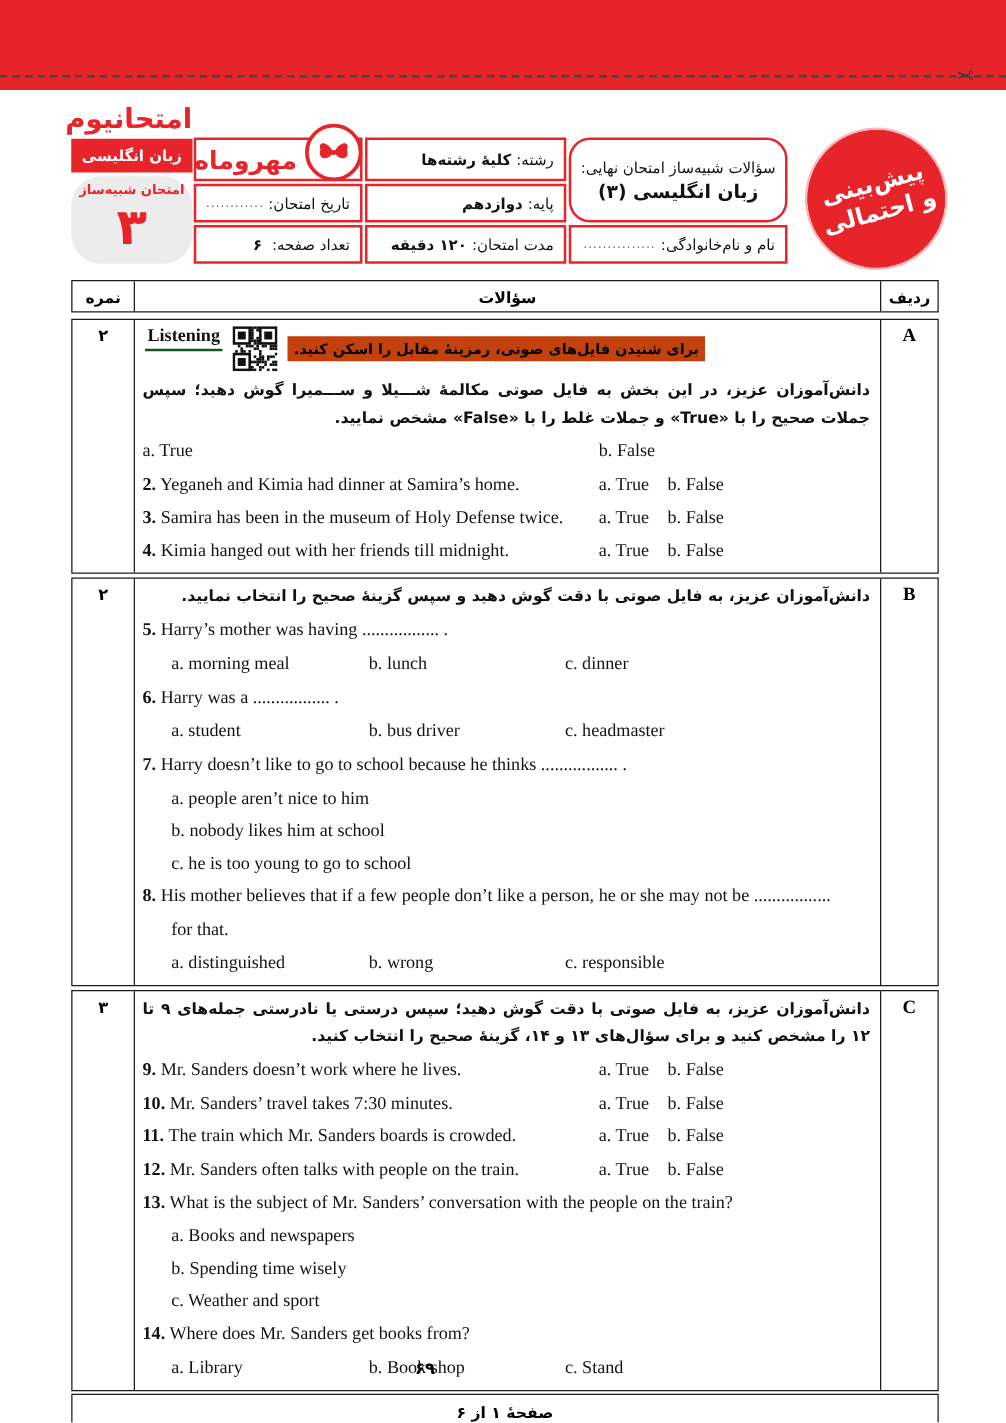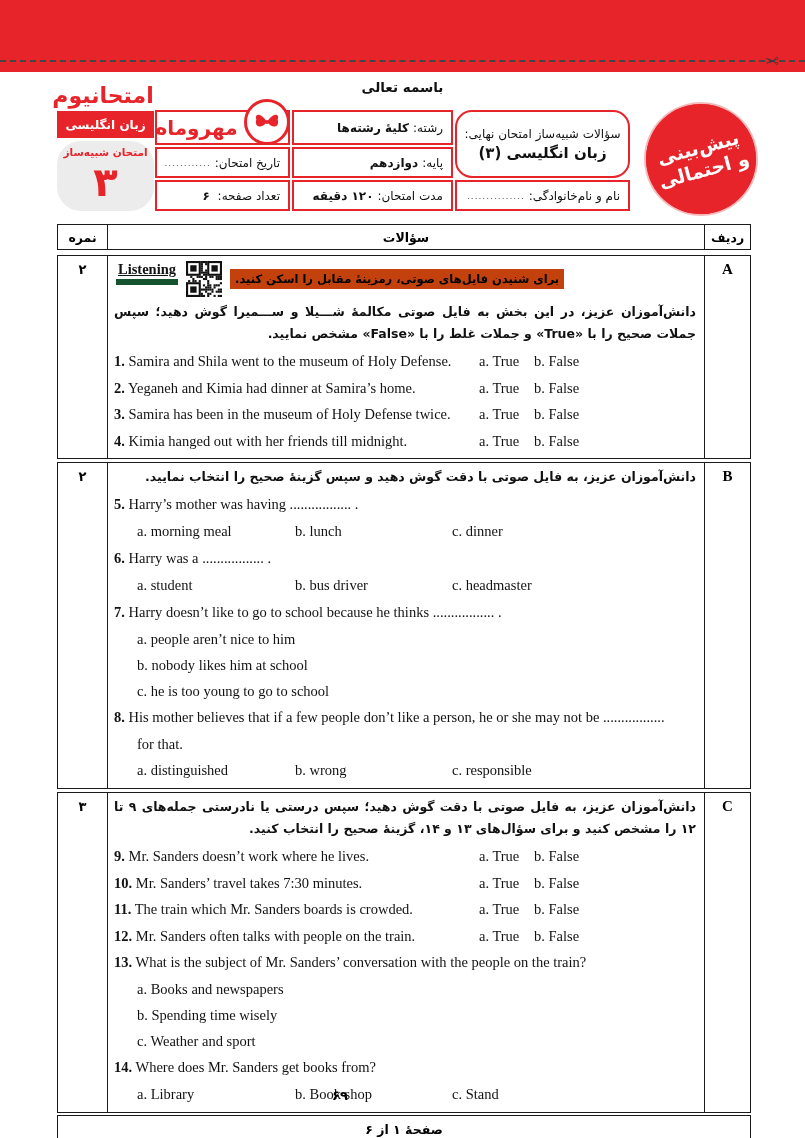--- a/index.html
+++ b/index.html
@@ -58,21 +58,21 @@
   .letter-col { width:46px; border-left:1.6px solid #1b1b1b; display:flex; justify-content:center; }
   .content-col { flex:1; padding:3px 8px 4px 6px; }
   .head-row .score-col, .head-row .letter-col, .head-row .content-col
     { align-items:center; display:flex; justify-content:center; font-weight:bold; font-size:12.5px; padding:0; direction:rtl; }
   .score-val { font-weight:bold; font-size:13px; padding-top:6px; direction:rtl; }
   .letter-val { font-family:"Liberation Serif", serif; font-weight:bold; font-size:15px; padding-top:5px; }
   .sec-a { min-height:189px; } .sec-b { min-height:292px; } .sec-c { min-height:301px; }
   
   .listen-line { display:flex; align-items:flex-start; gap:8px; margin:2px 0 4px 0; }
   .listening-title { font-family:"Liberation Serif", serif; font-weight:bold; font-size:16px;
-    border-bottom:6px solid #14532d; padding:0 2px 1px 2px; margin-left:2px;text-decoration:underline; }
+    border-bottom:2px solid #14532d; padding:0 2px 1px 2px; margin-left:2px; }
   .qr { width:36px; height:36px; flex:0 0 auto; }
   .qr-note { direction:rtl; background:#c2410c; font-size:11.5px; font-weight:bold;
     padding:3px 5px; margin-top:8px; white-space:nowrap; }
   .fa-inst { direction:rtl; font-size:12.5px; font-weight:bold; line-height:22px;
     text-align:justify; text-align-last:right; color:#111; margin-bottom:3px; }
   .fa-inst.single { text-align:center; }
   
   .en { font-family:"Liberation Serif", serif; font-size:14.5px; color:#121212; }
   .tf-row { display:grid; grid-template-columns:365px 55px auto; line-height:26.5px; }
   .qnum { font-weight:bold; }
@@ -89,21 +89,20 @@
 </style>
 </head>
 <body>
 
 <div class="sheet">
 
   <div class="red-band"></div>
   <div class="cut-line"></div>
   <div class="scissors">✂</div>
 
-  <div class="bismillah">باسمه تعالی</div>
 
   <div class="examium">امتحانیوم</div>
   <div class="subject-badge">زبان انگلیسی</div>
   <div class="sim-box">
     <div class="sim-label">امتحان شبیه‌ساز</div>
     <div class="sim-num">۳</div>
   </div>
 
   <div class="hgrid">
     <div class="hcell publisher" style="grid-column:1;grid-row:1;">
@@ -244,21 +243,20 @@
                 <rect x="22" y="2" width="10" height="10" fill="#fff"></rect>
                 <rect x="24" y="4" width="6" height="6" fill="#111"></rect>
                 <rect x="0" y="20" width="14" height="14" fill="#111"></rect>
                 <rect x="2" y="22" width="10" height="10" fill="#fff"></rect>
                 <rect x="4" y="24" width="6" height="6" fill="#111"></rect>
               </svg></span>
           <span class="qr-note">برای شنیدن فایل‌های صوتی، رمزینهٔ مقابل را اسکن کنید.</span>
         </div>
         <div class="fa-inst">دانش‌آموزان عزیز، در این بخش به فایل صوتی مکالمهٔ شـــیلا و ســـمیرا گوش دهید؛ سپس جملات صحیح را با «True» و جملات غلط را با «False» مشخص نمایید.</div>
         <div class="en tf-row">
-          <span><span class="qnum">1.</span> <span>Samira and Shila went to the museum of Holy Defense.</span></span>
           <span>a. True</span>
           <span>b. False</span>
         </div>
         <div class="en tf-row">
           <span><span class="qnum">2.</span> <span>Yeganeh and Kimia had dinner at Samira’s home.</span></span>
           <span>a. True</span>
           <span>b. False</span>
         </div>
         <div class="en tf-row">
           <span><span class="qnum">3.</span> <span>Samira has been in the museum of Holy Defense twice.</span></span>

